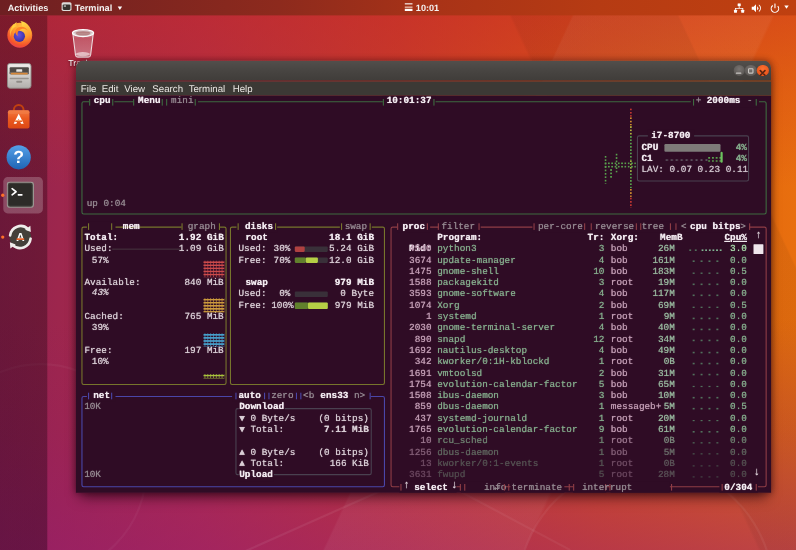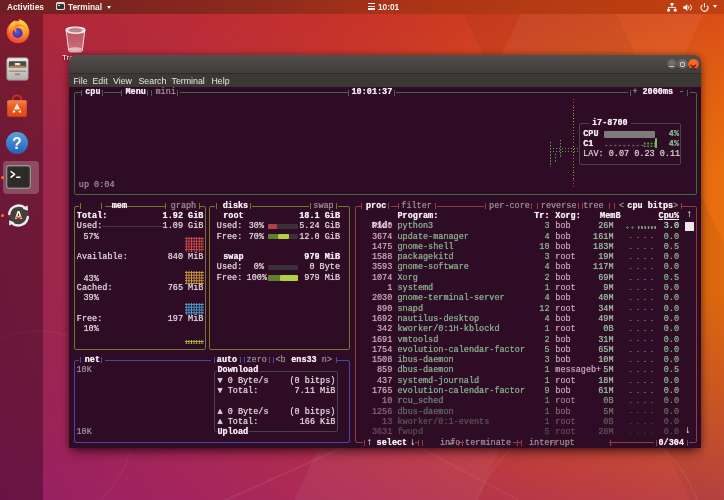--- a/index.html
+++ b/index.html
@@ -257,21 +257,21 @@
     <i class="t " style="left:93.6px;top:123.6px;color:#f2eaf0;font-weight:bold;">1.92 GiB</i>
     <i class="t " style="left:7.8px;top:133.9px;color:#d9cdd5;">Used:</i>
     <i class="t " style="left:93.6px;top:133.9px;color:#d9cdd5;">1.09 GiB</i>
     <i class="t " style="left:7.8px;top:164.8px;color:#d9cdd5;">Available:</i>
     <i class="t " style="left:98.7px;top:164.8px;color:#d9cdd5;">840 MiB</i>
     <i class="t " style="left:7.8px;top:195.7px;color:#d9cdd5;">Cached:</i>
     <i class="t " style="left:98.7px;top:195.7px;color:#d9cdd5;">765 MiB</i>
     <i class="t " style="left:7.8px;top:226.6px;color:#d9cdd5;">Free:</i>
     <i class="t " style="left:98.7px;top:226.6px;color:#d9cdd5;">197 MiB</i>
     <i class="t " style="left:14.5px;top:144.2px;color:#d9cdd5;">57%</i>
-    <i class="t " style="left:14.5px;top:187px;color:#d9cdd5;">43%</i>
+    <i class="t " style="left:14.5px;top:174px;color:#d9cdd5;font-style:italic;">43%</i>
     <i class="t " style="left:14.5px;top:206.0px;color:#d9cdd5;">39%</i>
     <i class="t " style="left:14.5px;top:236.9px;color:#d9cdd5;">10%</i>
     <div style="position:absolute;left:33px;top:138.5px;width:62px;height:1.0px;background:#44333d"></div>
     <div style="position:absolute;left:115.5px;top:149.6px;width:19.5px;height:14.6px;background-image:radial-gradient(circle,#cc4a4a 1.0px,transparent 1.15px);background-size:2.6px 2.8px"></div>
     <div style="position:absolute;left:115.5px;top:183.3px;width:19.5px;height:13.2px;background-image:radial-gradient(circle,#cc9a3c 1.0px,transparent 1.15px);background-size:2.6px 2.8px"></div>
     <div style="position:absolute;left:115.5px;top:215.6px;width:19.5px;height:12.0px;background-image:radial-gradient(circle,#46a0cc 1.0px,transparent 1.15px);background-size:2.6px 2.8px"></div>
     <div style="position:absolute;left:115.5px;top:253.0px;width:19.5px;height:3.4px;background-image:radial-gradient(circle,#a8c23c 1.0px,transparent 1.15px);background-size:2.6px 2.8px"></div>
     <div style="position:absolute;left:146px;top:113.3px;width:37px;height:10.3px;background:#2f0c25"></div>
     <div style="position:absolute;left:240px;top:113.3px;width:29px;height:10.3px;background:#2f0c25"></div>
     <div style="position:absolute;left:146.5px;top:115.5px;width:1.2px;height:6.0px;background:#77752c"></div>
@@ -321,21 +321,21 @@
     <i class="t " style="left:222.2px;top:267.8px;color:#f2eaf0;font-weight:bold;">ens33</i>
     <i class="t " style="left:252.8px;top:267.8px;color:#93878f;">n&gt;</i>
     <div style="position:absolute;left:267.2px;top:269.9px;width:1.2px;height:6.0px;background:#4a46a8"></div>
     <i class="t " style="left:7.5px;top:278.1px;color:#93878f;">10K</i>
     <i class="t " style="left:7.5px;top:339.9px;color:#93878f;">10K</i>
     <div style="position:absolute;left:148px;top:278.1px;width:42px;height:10.3px;background:#2f0c25"></div>
     <i class="t " style="left:148.5px;top:278.1px;color:#f2eaf0;font-weight:bold;">Download</i>
     <i class="t " style="left:148.5px;top:288.4px;color:#d9cdd5;">▼ 0 Byte/s</i>
     <i class="t " style="left:220.5px;top:288.4px;color:#d9cdd5;">(0 bitps)</i>
     <i class="t " style="left:148.5px;top:298.7px;color:#d9cdd5;">▼ Total:</i>
-    <i class="t " style="left:225.6px;top:298.7px;color:#d9cdd5;">7.11 MiB</i>
+    <i class="t " style="left:225.6px;top:298.7px;color:#d9cdd5;font-weight:bold;">7.11 MiB</i>
     <i class="t " style="left:148.5px;top:319.3px;color:#d9cdd5;">▲ 0 Byte/s</i>
     <i class="t " style="left:220.5px;top:319.3px;color:#d9cdd5;">(0 bitps)</i>
     <i class="t " style="left:148.5px;top:329.6px;color:#d9cdd5;">▲ Total:</i>
     <i class="t " style="left:230.7px;top:329.6px;color:#d9cdd5;">166 KiB</i>
     <div style="position:absolute;left:148px;top:339.9px;width:32px;height:10.3px;background:#2f0c25"></div>
     <i class="t " style="left:148.5px;top:339.9px;color:#f2eaf0;font-weight:bold;">Upload</i>
     <div style="position:absolute;left:292px;top:113.3px;width:30px;height:10.3px;background:#2f0c25"></div>
     <div style="position:absolute;left:330px;top:113.3px;width:38px;height:10.3px;background:#2f0c25"></div>
     <div style="position:absolute;left:415px;top:113.3px;width:197px;height:10.3px;background:#2f0c25"></div>
     <div style="position:absolute;left:292.2px;top:115.5px;width:1.2px;height:6.0px;background:#8f3d46"></div>
@@ -499,21 +499,21 @@
       <i class="t" style="left:486.3px;color:#c19cb3;top:0">messageb+</i>
       <i class="t" style="left:534.3px;color:#96b59c;top:0">5M</i>
       <i class="t" style="left:594.7px;color:#83a98a;top:0">0.5</i>
     </i>
     <div style="position:absolute;left:558px;top:282.90000000000003px;width:29px;height:2.8px;background-image:radial-gradient(circle,#51705c 0.95px,transparent 1.1px);background-size:7.2px 3px"></div>
     <i style="position:absolute;left:0;top:288.4px;width:628px;height:10.3px;">
       <i class="t" style="left:308.0px;color:#c19cb3;top:0">437</i>
       <i class="t" style="left:328.5px;color:#83a98a;top:0">systemd-journald</i>
       <i class="t" style="left:475.4px;color:#83a98a;top:0">1</i>
       <i class="t" style="left:486.3px;color:#c19cb3;top:0">root</i>
-      <i class="t" style="left:529.2px;color:#96b59c;top:0">18M</i>
+      <i class="t" style="left:529.2px;color:#96b59c;top:0">20M</i>
       <i class="t" style="left:594.7px;color:#83a98a;top:0">0.0</i>
     </i>
     <div style="position:absolute;left:558px;top:293.2px;width:29px;height:2.8px;background-image:radial-gradient(circle,#51705c 0.95px,transparent 1.1px);background-size:7.2px 3px"></div>
     <i style="position:absolute;left:0;top:298.7px;width:628px;height:10.3px;">
       <i class="t" style="left:302.9px;color:#c19cb3;top:0">1765</i>
       <i class="t" style="left:328.5px;color:#83a98a;top:0">evolution-calendar-factor</i>
       <i class="t" style="left:475.4px;color:#83a98a;top:0">9</i>
       <i class="t" style="left:486.3px;color:#c19cb3;top:0">bob</i>
       <i class="t" style="left:529.2px;color:#96b59c;top:0">61M</i>
       <i class="t" style="left:594.7px;color:#83a98a;top:0">0.0</i>

